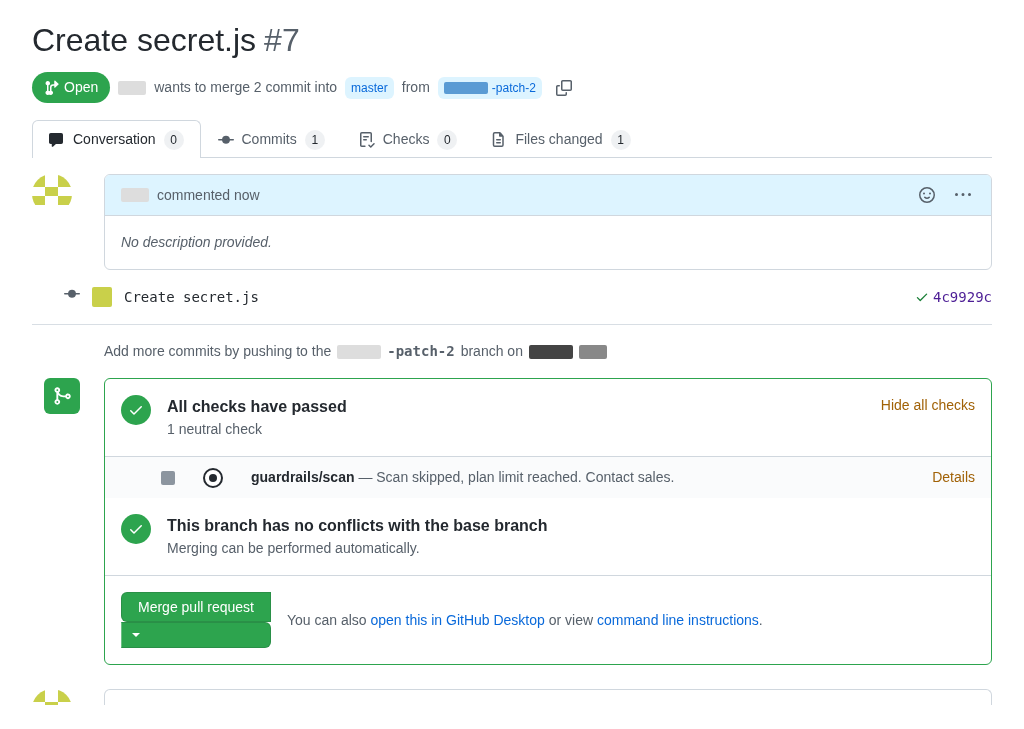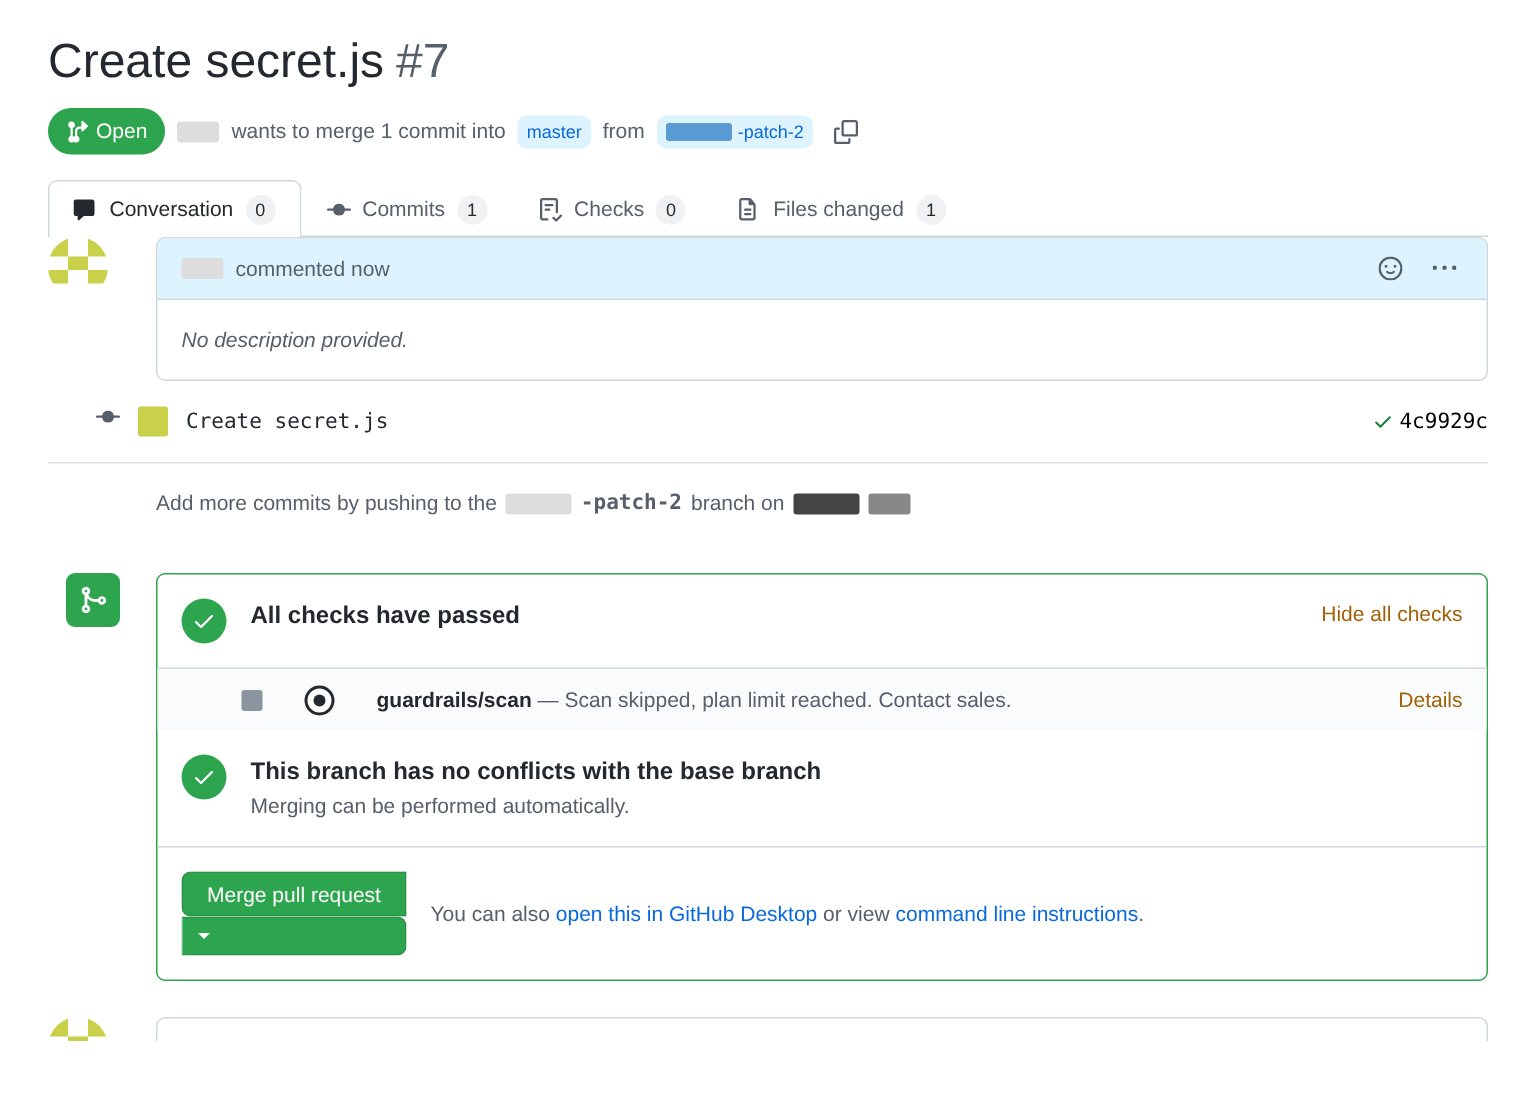--- a/index.html
+++ b/index.html
@@ -34,21 +34,21 @@
   .branch-chip {
     background:#ddf4ff; color:#0969da;
     font-family: Liberation Sans, sans-serif;
     font-size:12px; padding:2px 6px; border-radius:6px;
     display:inline-flex; align-items:center; gap:4px;
   }
   .branch-chip .redacted { background:#5a9bd4; height:12px; }
   .copy-btn { width:28px; height:28px; border:none; background:transparent; border-radius:6px; cursor:pointer; display:inline-flex; align-items:center; justify-content:center; color:#57606a; }
 
   
-  .tabnav { display:flex; border-bottom:1px solid #d0d7de; }
+  .tabnav { display:flex; border-bottom:1px solid #d0d7de; margin-bottom:16px; }
   .tabnav-tab {
     display:inline-flex; align-items:center; gap:8px;
     padding:8px 16px; color:#57606a; cursor:pointer;
     border:1px solid transparent; border-bottom:none;
     position:relative; top:1px;
   }
   .tabnav-tab.selected {
     background:#fff; border-color:#d0d7de; border-radius:6px 6px 0 0;
     color:#24292f;
   }
@@ -79,28 +79,28 @@
   .comment-header-left { display:flex; align-items:center; gap:8px; color:#57606a; }
   .comment-header-right { display:flex; align-items:center; gap:12px; color:#57606a; }
   .icon-btn { background:transparent; border:none; cursor:pointer; color:#57606a; display:inline-flex; padding:4px; }
   .icon-btn svg { width:16px; height:16px; fill:currentColor; }
   .comment-body { padding:16px; font-style:italic; color:#57606a; }
 
   .commit-line { display:flex; align-items:center; gap:12px; padding:16px 0 16px 72px; border-bottom:1px solid #d8dee4; }
   .commit-line .commit-icon { color:#57606a; margin-left:-40px; }
   .commit-line .commit-avatar { width:20px; height:20px; border-radius:2px; background:#c9d04a; }
   .commit-line .commit-msg { font-family: ui-monospace, monospace; color:#24292f; flex:1; }
-  .commit-line .sha { color:#000000; font-family:ui-monospace,monospace; display:flex; align-items:center; gap:4px; }
+  .commit-line .sha { color:#4c1d95; font-family:ui-monospace,monospace; display:flex; align-items:center; gap:4px; }
   .commit-line .sha svg{ width:14px; height:14px; fill:#1a7f37; }
 
   .push-hint { padding:16px 0 16px 72px; color:#57606a; display:flex; align-items:center; gap:6px; flex-wrap:wrap; }
   .mono { font-family: ui-monospace, monospace; font-weight:600; }
 
   
-  .merge-area { position:relative; padding-left:72px; margin-top:20px; margin-bottom:24px; }
+  .merge-area { position:relative; padding-left:72px; margin-top:0; margin-bottom:24px; }
   .merge-badge {
     position:absolute; left:12px; top:0; width:36px; height:36px;
     background:#2da44e; border-radius:6px;
     display:flex; align-items:center; justify-content:center;
   }
   .merge-badge svg { width:20px; height:20px; fill:#fff; }
   .merge-box { border:1px solid #2da44e; border-radius:6px; }
 
   .status-row { display:flex; align-items:flex-start; gap:16px; padding:16px; }
   .check-icon {
@@ -155,21 +155,21 @@
       <span class="pr-number">#7</span>
     </div>
     <div class="pr-meta-row">
       <span class="state-badge">
         <svg viewBox="0 0 16 16">
             <path d="M1.5 3.25a2.25 2.25 0 1 1 3 2.122v5.256a2.251 2.251 0 1 1-1.5 0V5.372A2.25 2.25 0 0 1 1.5 3.25Zm8.75-.75V1.11c0-.53.64-.805 1.03-.44l3.22 3.01a.6.6 0 0 1 0 .88l-3.22 3.01c-.39.365-1.03.09-1.03-.44V5.75H9a1.5 1.5 0 0 0-1.5 1.5v3.378a2.251 2.251 0 1 1-1.5 0V7.25A3 3 0 0 1 9 4.25h1.25V2.5Z"></path>
           </svg>
         <span>Open</span>
       </span>
       <span class="redacted sm"></span>
-      <span class="meta-text">wants to merge 1 commit into</span>
+      <span class="meta-text">wants to merge 2 commit into</span>
       <span class="branch-chip">
           <span>master</span>
         </span>
       <span class="meta-text">from</span>
       <span class="branch-chip">
         <span class="redacted md"></span>
           <span>-patch-2</span>
       </span>
       <button class="copy-btn">
         <svg viewBox="0 0 16 16" width="16" height="16" fill="#57606a">
@@ -269,20 +269,21 @@
     <div class="merge-box">
 
       <div class="status-row">
         <div class="check-icon">
           <svg viewBox="0 0 16 16">
               <path d="M13.78 4.22a.75.75 0 0 1 0 1.06l-7.25 7.25a.75.75 0 0 1-1.06 0L2.22 9.28a.75.75 0 0 1 1.06-1.06L6 10.94l6.72-6.72a.75.75 0 0 1 1.06 0Z"></path>
             </svg>
         </div>
         <div class="status-main">
           <div class="status-title">All checks have passed</div>
+          <div class="status-sub">1 neutral check</div>
         </div>
         <a href="#" class="status-link">Hide all checks</a>
       </div>
 
       <div class="check-item">
         <span class="neutral-icon"></span>
         <span class="app-avatar"></span>
         <span class="check-text">
           <b>guardrails/scan</b><span> — Scan skipped, plan limit reached. Contact sales.</span>
         </span>

